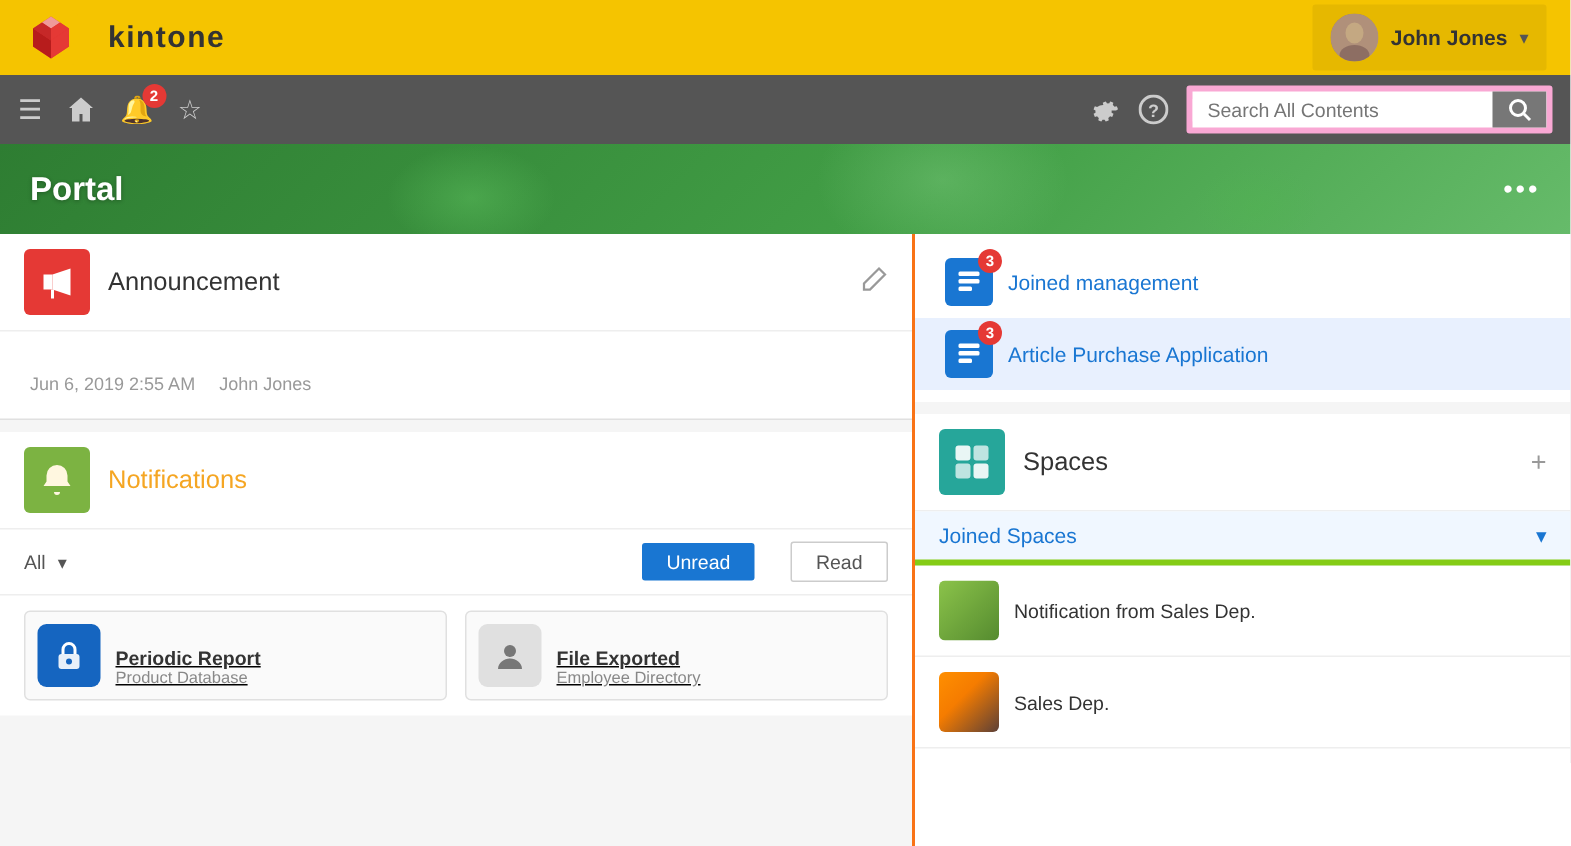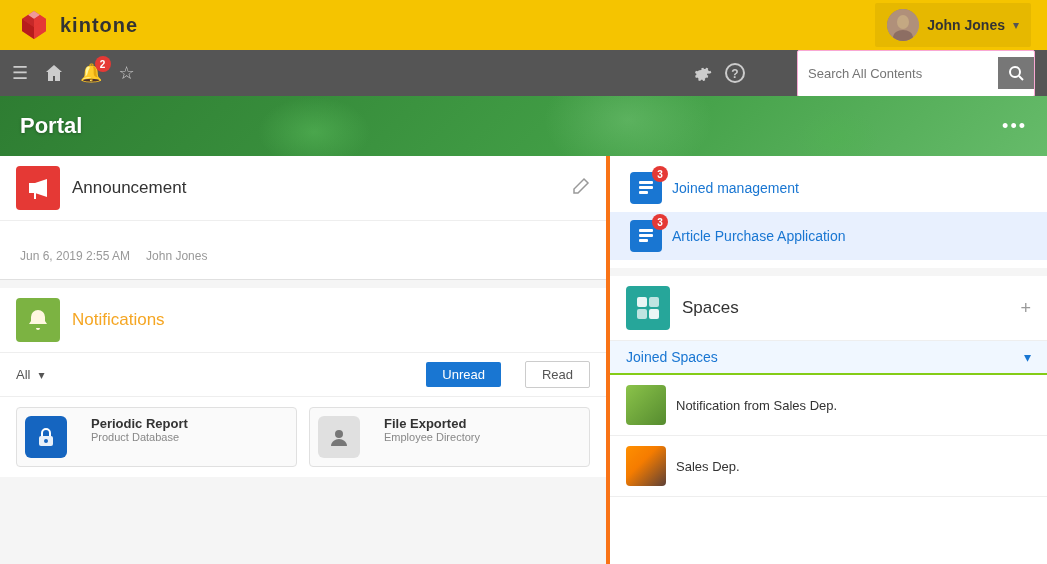--- a/index.html
+++ b/index.html
@@ -10,21 +10,21 @@
       display: flex;
       align-items: center;
       justify-content: space-between;
       background: #f5c400;
       height: 50px;
       padding: 0 16px;
     }
     .logo-area {
       display: flex;
       align-items: center;
-      gap: 8px;
+      gap: 20px;
     }
     .logo-icon {
       width: 36px;
       height: 36px;
     }
     .logo-text {
       font-size: 20px;
       font-weight: bold;
       color: #333;
       letter-spacing: 1px;
@@ -103,25 +103,24 @@
     .nav-right {
       margin-left: auto;
       display: flex;
       align-items: center;
       gap: 12px;
     }
     .search-box {
       display: flex;
       align-items: center;
       background: #fff;
-      border: 1px solid #f9a8d4;
+      border: 4px solid #f9a8d4;
       border-radius: 2px;
       overflow: hidden;
-      height: 47px;
-      margin-left: 40px;
+      height: 32px;
     }
     .search-input {
       border: none;
       outline: none;
       padding: 0 10px;
       width: 200px;
       font-size: 13px;
       color: #999;
     }
     .search-btn {
@@ -178,21 +177,21 @@
       display: flex;
       height: calc(564px - 50px - 46px - 60px);
       
     }
 
     
     .left-panel {
       flex: 0 0 610px;
       background: #f5f5f5;
       overflow-y: auto;
-      border-right: 4px solid #f97316;
+      border-right: 2px solid #f97316;
     }
 
     
     .announcement-section {
       background: #fff;
       margin: 0;
       border-bottom: 1px solid #e0e0e0;
     }
     .section-header {
       display: flex;
@@ -304,26 +303,27 @@
 
     
     .notif-cards {
       display: flex;
       padding: 10px 16px;
       gap: 12px;
     }
     .notif-card {
       flex: 1;
       display: flex;
-      align-items: flex-start;
-      gap: 24px;
+      align-items: flex-end;
+      gap: 10px;
       padding: 8px;
       background: #fafafa;
       border: 1px solid #e0e0e0;
       border-radius: 4px;
+      text-decoration: underline;
     }
     .notif-card-icon {
       width: 42px;
       height: 42px;
       border-radius: 6px;
       display: flex;
       align-items: center;
       justify-content: center;
       font-size: 22px;
       flex-shrink: 0;
@@ -444,21 +444,21 @@
       color: #999;
       font-size: 18px;
       cursor: pointer;
     }
     .joined-spaces-row {
       display: flex;
       align-items: center;
       justify-content: space-between;
       padding: 8px 16px;
       background: #f0f7ff;
-      border-bottom: 2px solid #84cc16;
+      border-bottom: 4px solid #84cc16;
     }
     .joined-spaces-label {
       font-size: 14px;
       color: #1976d2;
     }
     .joined-spaces-chevron {
       color: #1976d2;
       font-size: 14px;
     }
     .space-item {

